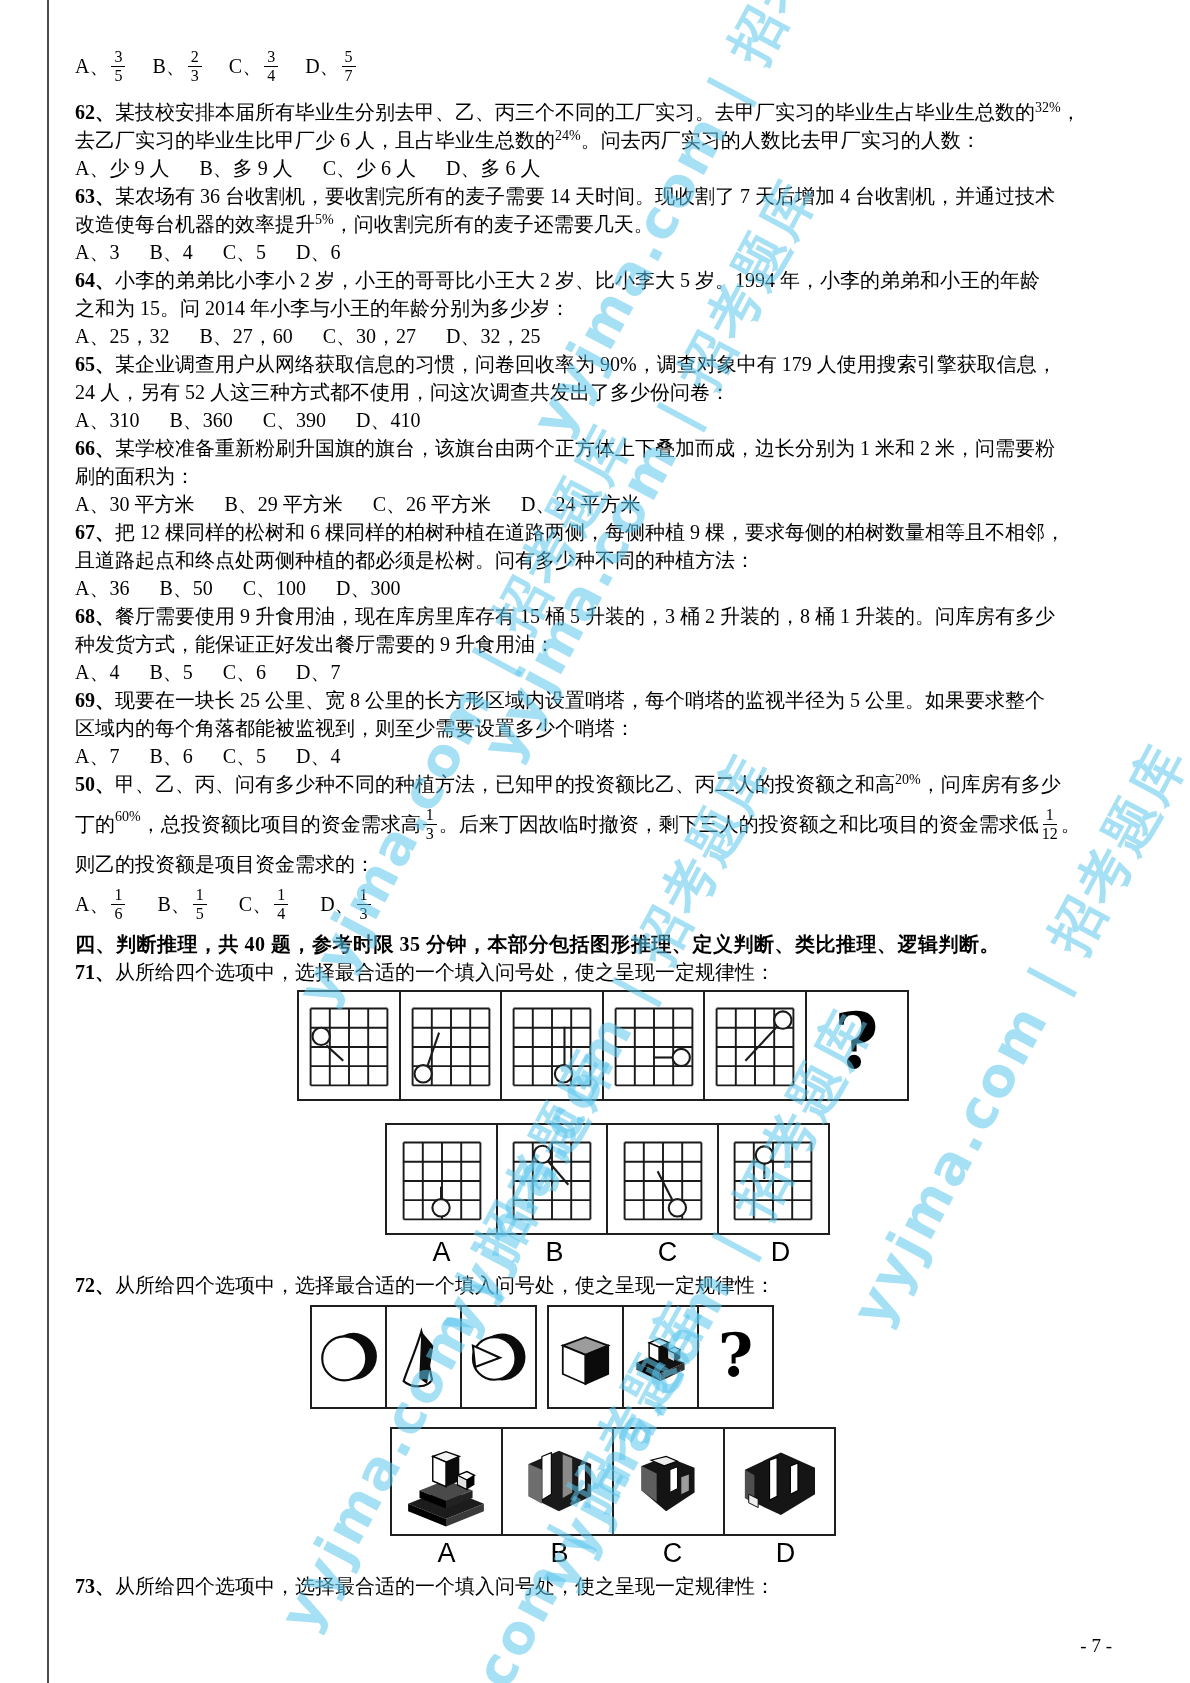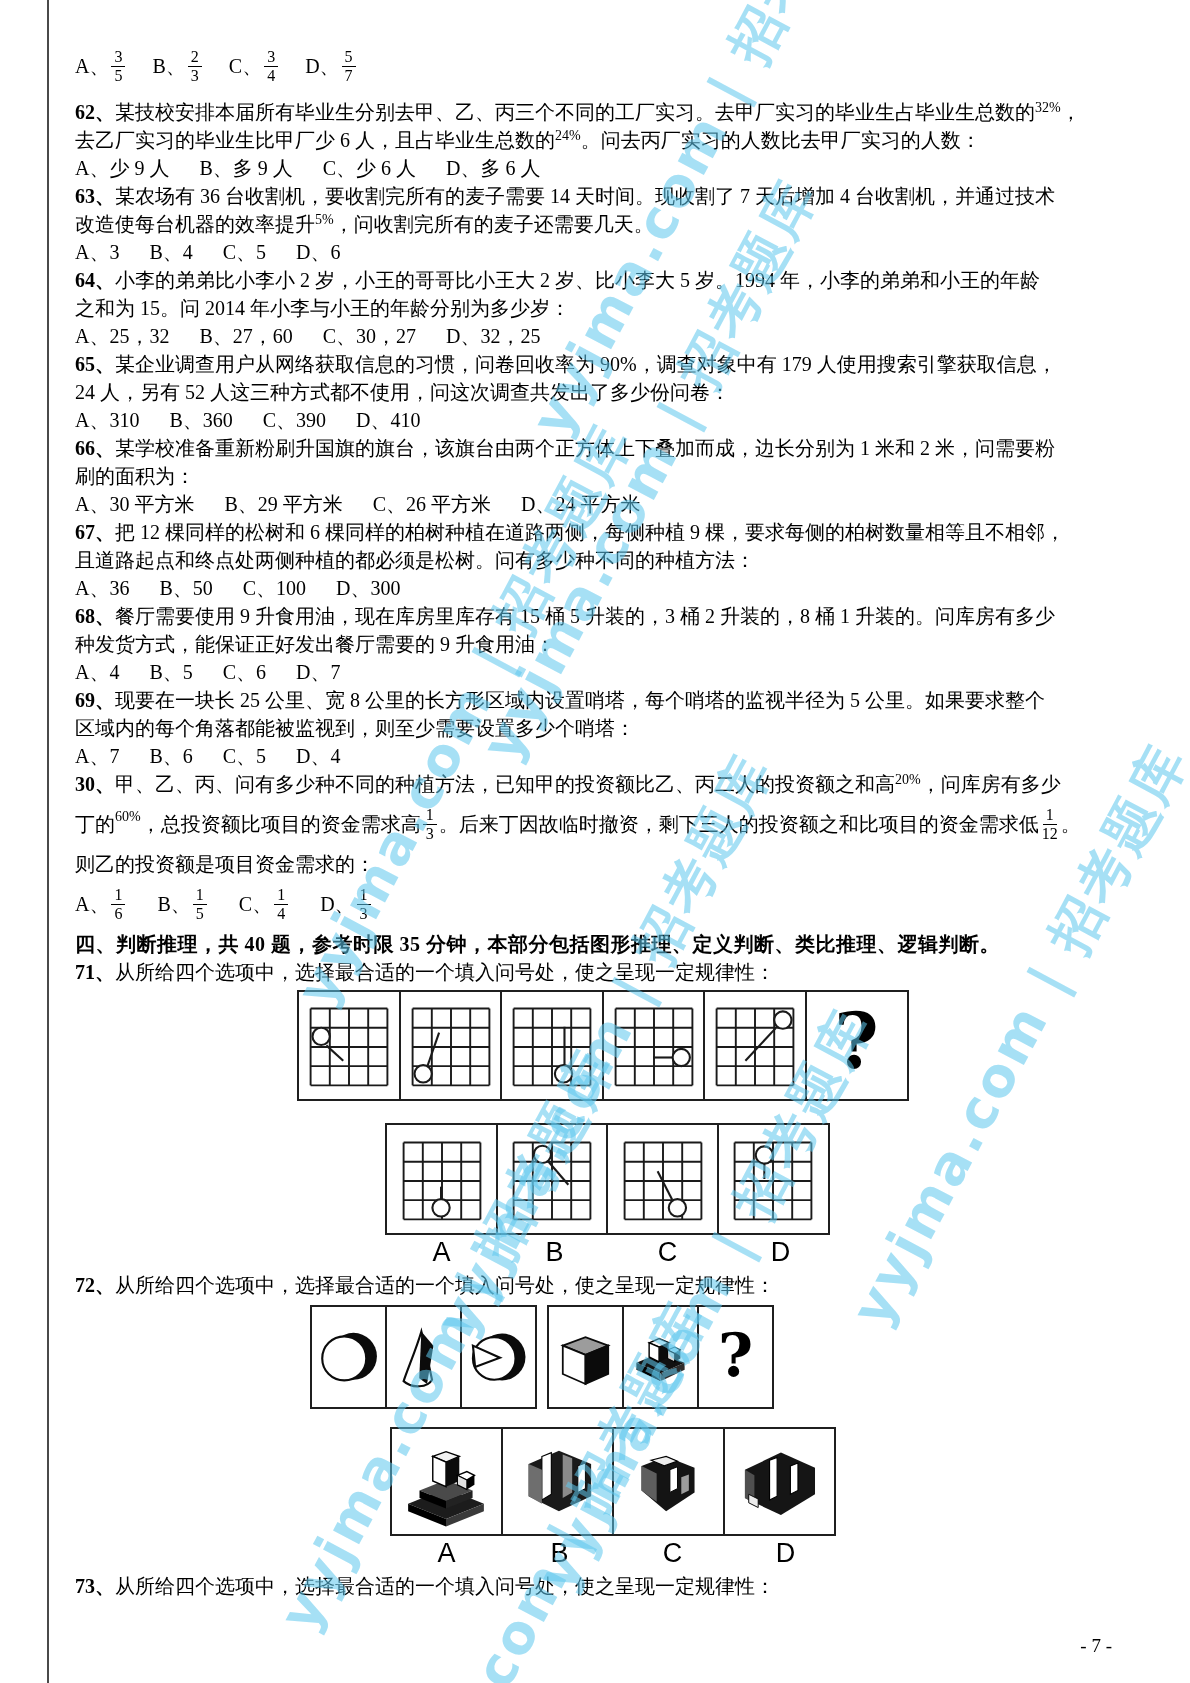--- a/index.html
+++ b/index.html
@@ -97,21 +97,21 @@
         <div class="line"><span class="b">68、</span><span class="t">餐厅需要使用 9 升食用油，现在库房里库存有 15 桶 5 升装的，3 桶 2 升装的，8 桶 1 升装的。问库房有多少</span></div>
         <div class="line"><span class="t">种发货方式，能保证正好发出餐厅需要的 9 升食用油：</span></div>
         <div class="line"><span class="t">A、4      B、5      C、6      D、7</span></div>
       </div>
       <div class="block">
         <div class="line"><span class="b">69、</span><span class="t">现要在一块长 25 公里、宽 8 公里的长方形区域内设置哨塔，每个哨塔的监视半径为 5 公里。如果要求整个</span></div>
         <div class="line"><span class="t">区域内的每个角落都能被监视到，则至少需要设置多少个哨塔：</span></div>
         <div class="line"><span class="t">A、7      B、6      C、5      D、4</span></div>
       </div>
       <div class="block">
-        <div class="line"><span class="b">30、</span><span class="t">甲、乙、丙、问有多少种不同的种植方法，已知甲的投资额比乙、丙二人的投资额之和高</span><span class="sup">20%</span><span class="t">，问库房有多少</span></div>
+        <div class="line"><span class="b">50、</span><span class="t">甲、乙、丙、问有多少种不同的种植方法，已知甲的投资额比乙、丙二人的投资额之和高</span><span class="sup">20%</span><span class="t">，问库房有多少</span></div>
         <div class="line tall"><span class="t">丁的</span><span class="sup">60%</span><span class="t">，总投资额比项目的资金需求高</span><span class="frac"><span class="fn">1</span><span class="fd">3</span></span><span class="t">。后来丁因故临时撤资，剩下三人的投资额之和比项目的资金需求低</span><span class="frac"><span class="fn">1</span><span class="fd">12</span></span><span class="t">。</span></div>
         <div class="line"><span class="t">则乙的投资额是项目资金需求的：</span></div>
         <div class="line tall"><span class="t">A、</span><span class="frac"><span class="fn">1</span><span class="fd">6</span></span><span class="t">      B、</span><span class="frac"><span class="fn">1</span><span class="fd">5</span></span><span class="t">      C、</span><span class="frac"><span class="fn">1</span><span class="fd">4</span></span><span class="t">      D、</span><span class="frac"><span class="fn">1</span><span class="fd">3</span></span></div>
       </div>
       <div class="block header">
         <div class="line"><span class="b">四、判断推理，共 40 题，参考时限 35 分钟，本部分包括图形推理、定义判断、类比推理、逻辑判断。</span></div>
       </div>
       <div class="block">
         <div class="line"><span class="b">71、</span><span class="t">从所给四个选项中，选择最合适的一个填入问号处，使之呈现一定规律性：</span></div>
         <div>

